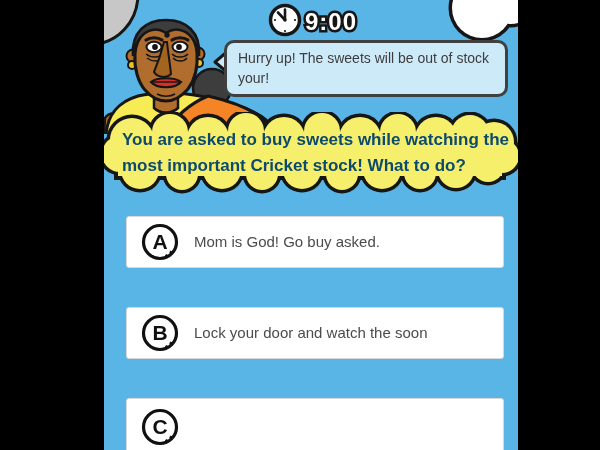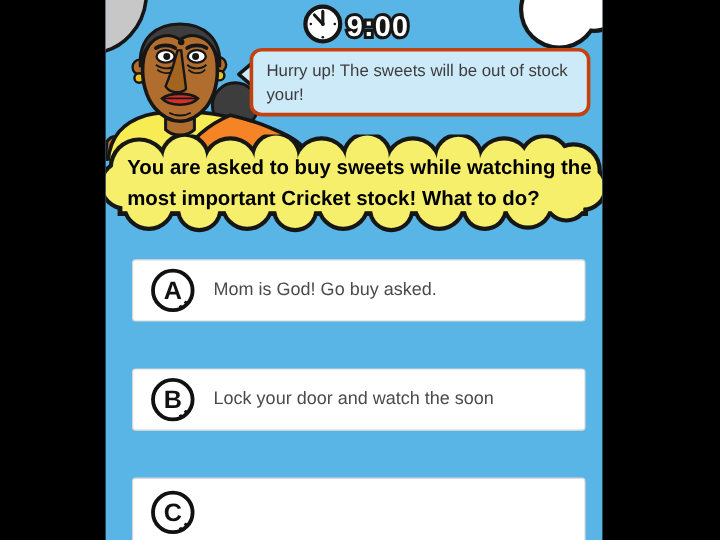--- a/index.html
+++ b/index.html
@@ -1,36 +1,36 @@
 <!DOCTYPE html>
 <html style="--sky: #58b5e6; --bubble_blue: #cdeaf9; --bubble_yellow: #f6ef6b; --card: #ffffff; --sari_orange: #f58426; --blouse_yellow: #f8ec55; --skin: #b06d2d;"><head>
 <meta charset="utf-8">
 <style>
   html,body{margin:0;padding:0;background:#000;}
   *{box-sizing:border-box;font-family:"Liberation Sans",sans-serif;}
   .stage{position:relative;width:600px;height:450px;background:#000;overflow:hidden;}
-  .screen{position:absolute;left:88px;top:0;width:414px;height:450px;
+  .screen{position:absolute;left:104px;top:0;width:414px;height:450px;
           background:var(--sky,#58b5e6);overflow:hidden;}
   .abs{position:absolute;}
 
   
   .clock-wrap{left:164px;top:2px;width:110px;height:38px;}
   .time-text{font-weight:bold;}
 
   
   .mom-bubble{left:120px;top:40px;width:284px;min-height:49px;
               background:var(--bubble_blue,#cdeaf9);
-              border:3px solid #c2410c;border-radius:10px;
+              border:3px solid #404040;border-radius:10px;
               padding:5px 11px;color:#3d3d3d;font-size:14px;line-height:1.45;}
   .mom-bubble .line{display:block;white-space:nowrap;}
   .bubble-tail{left:109px;top:49px;}
 
   
   .q-cloud{left:0;top:112px;}
-  .q-text{left:18px;top:127px;width:392px;color:#000000;
+  .q-text{left:18px;top:127px;width:392px;color:#0c4a6e;
           font-size:17px;font-weight:bold;line-height:1.55;}
   .q-text .line{display:block;white-space:nowrap;}
 
   
   .option-card{left:22px;width:378px;height:52px;background:var(--card,#ffffff);
                border:1px solid #d8d8d8;border-radius:3px;
                display:flex;align-items:center;gap:13px;padding-left:12px;
                cursor:pointer;}
   .option-card.c1{top:216px;}
   .option-card.c2{top:307px;}

